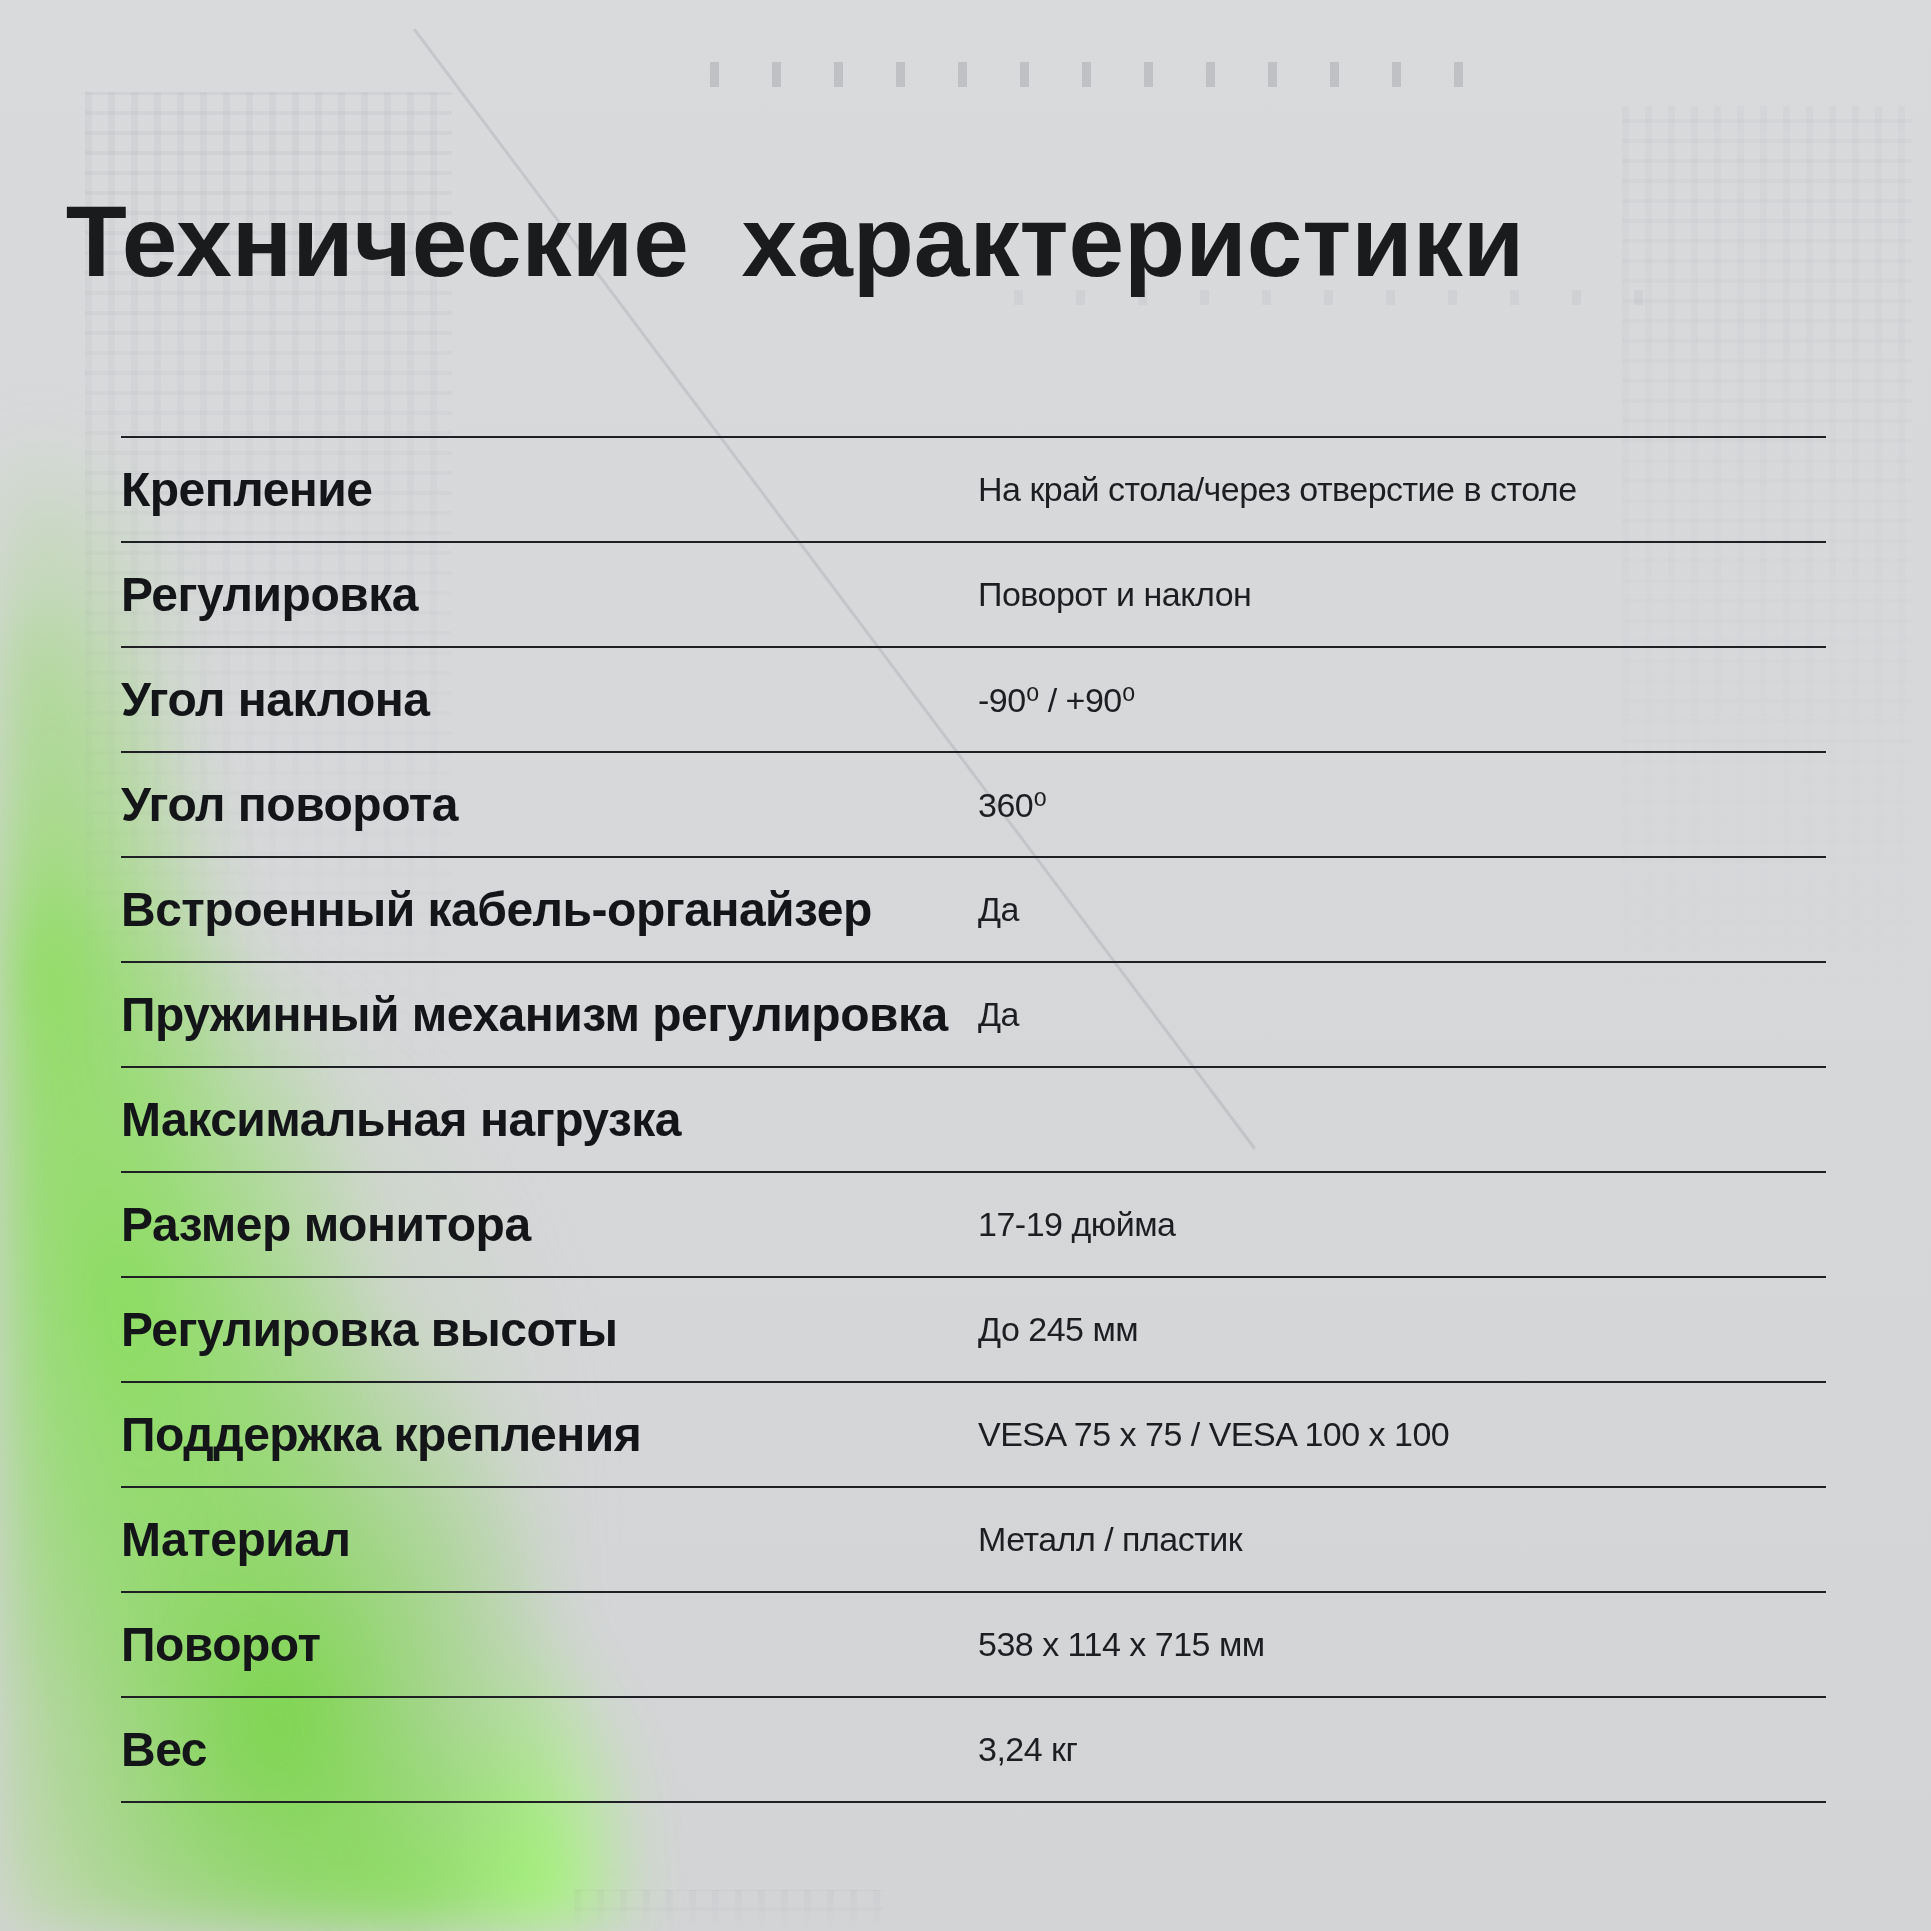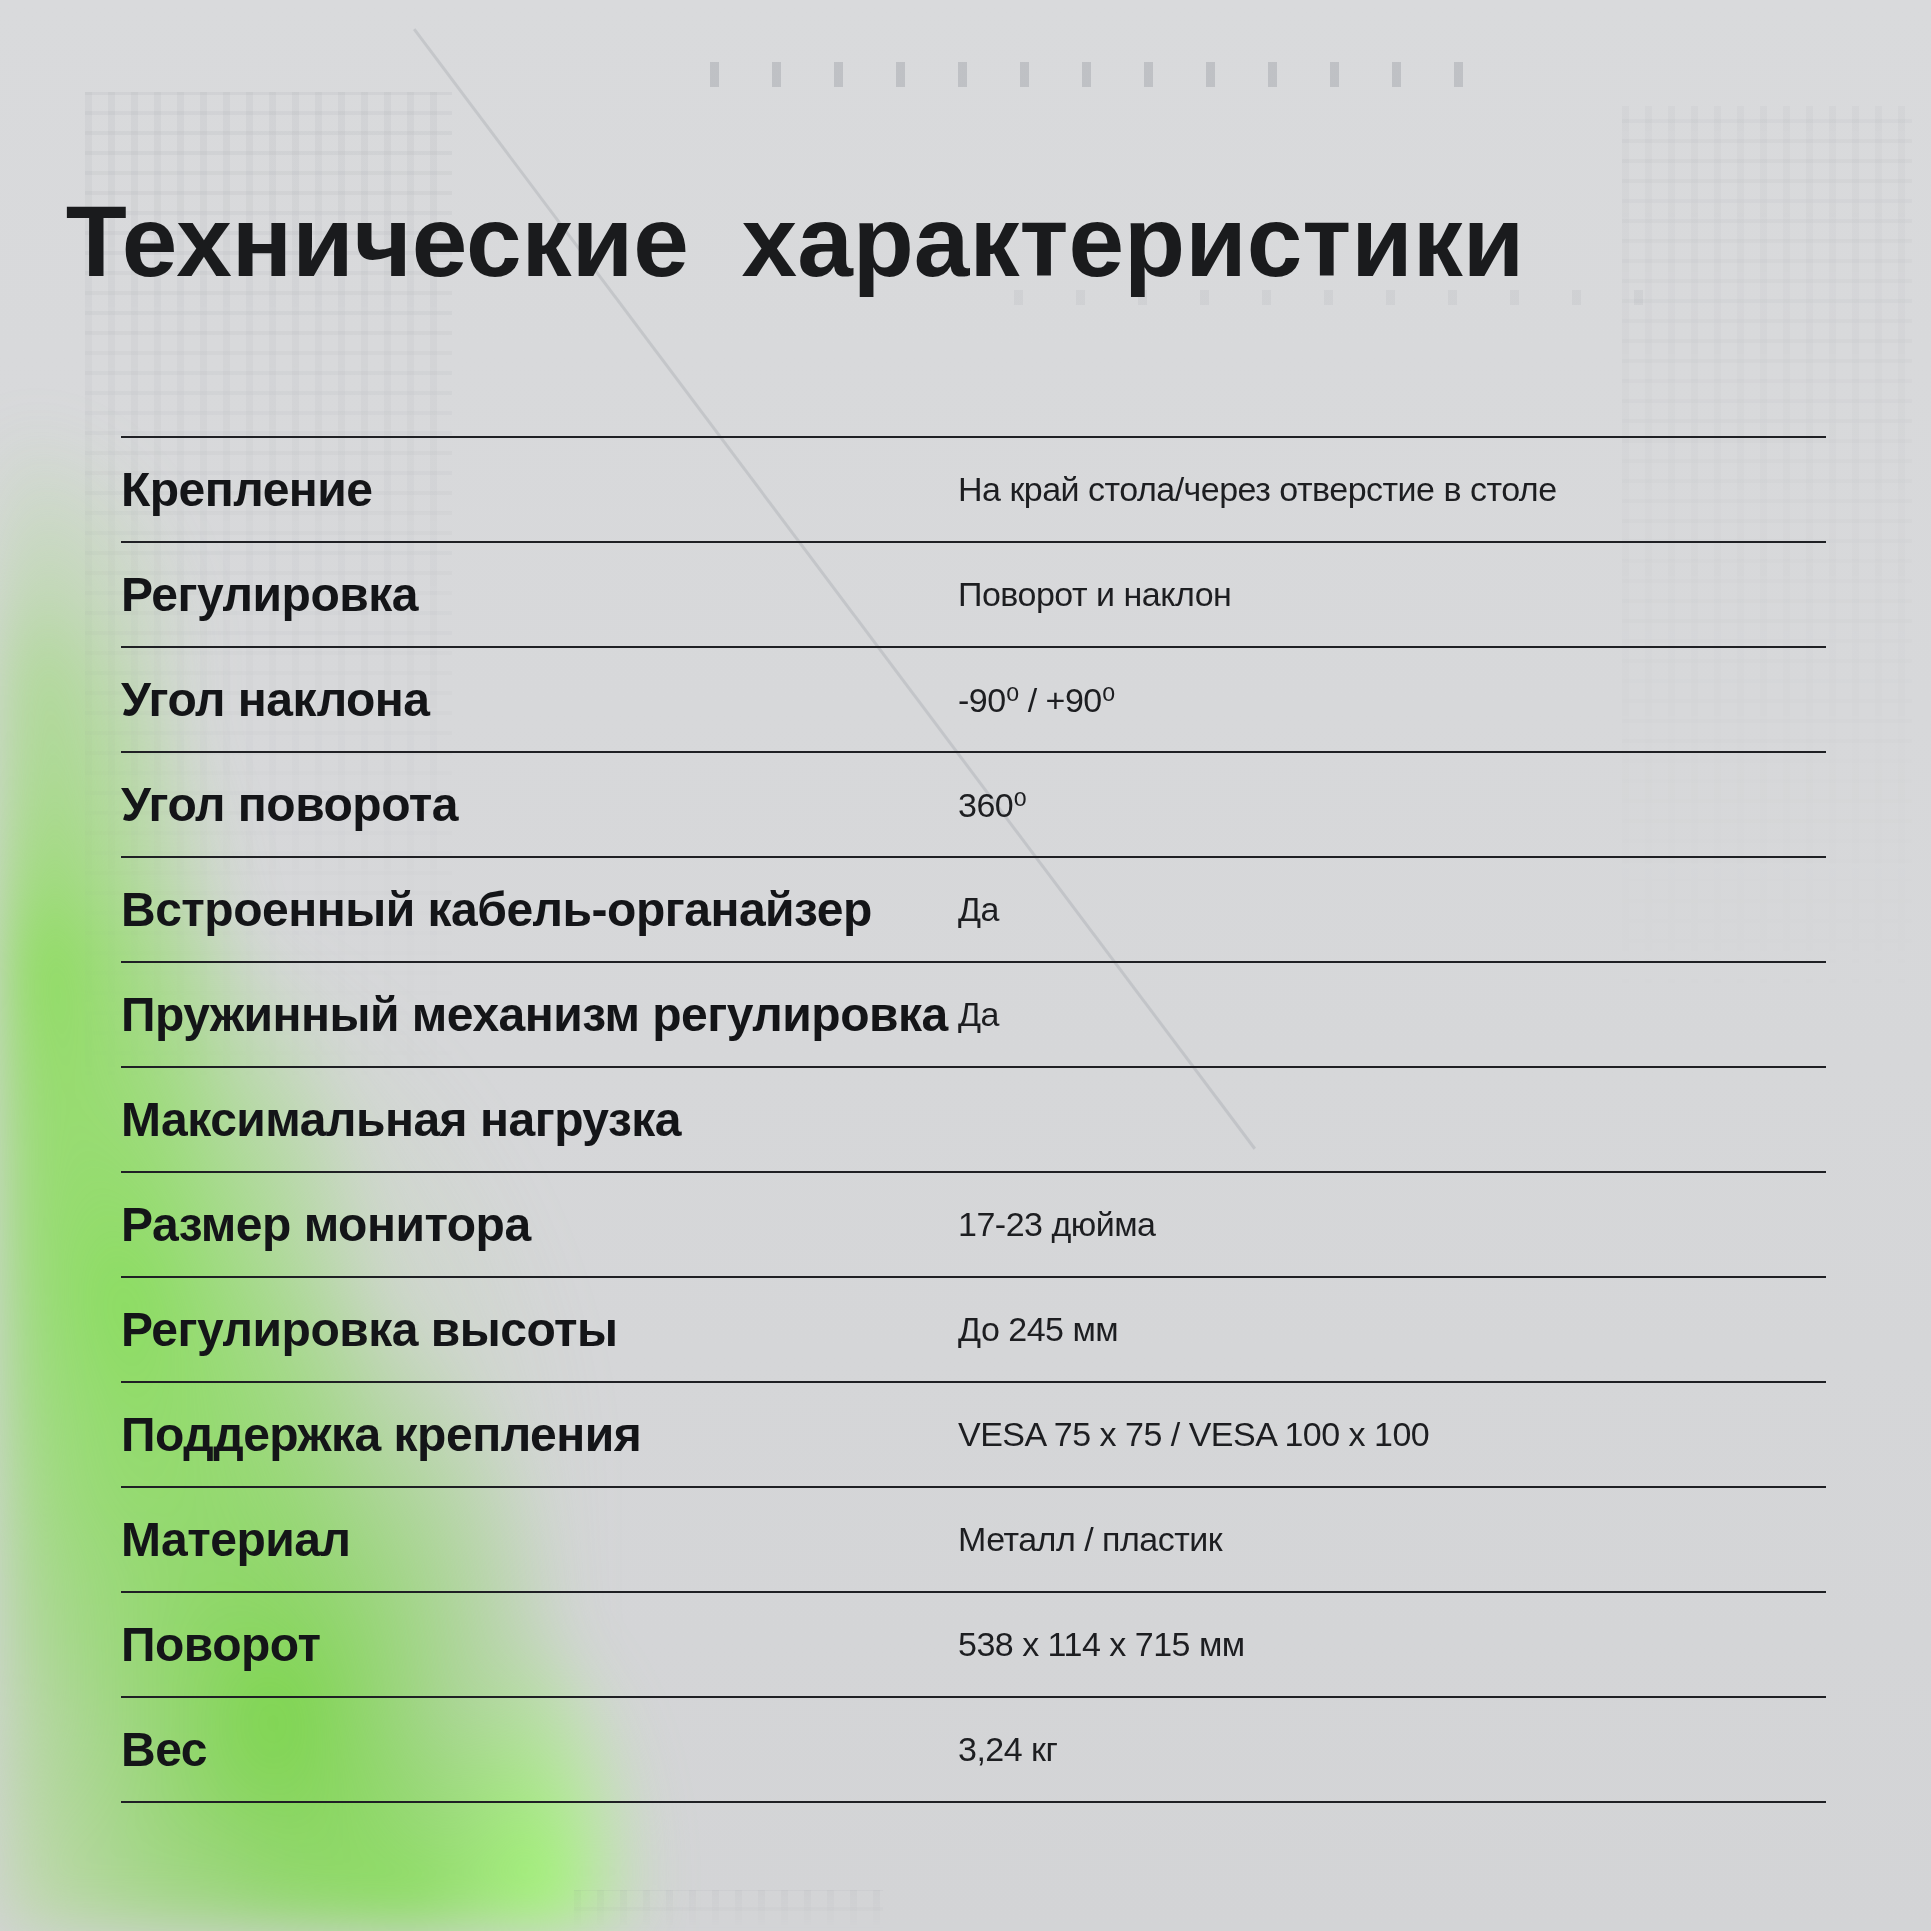--- a/index.html
+++ b/index.html
@@ -79,20 +79,21 @@
     left: 121px; top: 436px;
     width: 1705px;
     border-bottom: 2.9px solid #1f2024;
   }
   .spec-row {
     display: flex;
     align-items: center;
     height: 105px;
     box-sizing: border-box;
     border-top: 2.9px solid #1f2024;
+    gap: 20px;
   }
   .spec-label {
     width: 837px;
     flex: 0 0 837px;
     font-size: 48px;
     font-weight: 700;
     color: #141518;
     letter-spacing: -0.5px;
     white-space: nowrap;
   }
@@ -150,21 +151,21 @@
       <div class="spec-label">Пружинный механизм регулировка</div>
       <div class="spec-value">Да</div>
     </div>
 
     <div class="spec-row">
       <div class="spec-label">Максимальная нагрузка</div>
     </div>
 
     <div class="spec-row">
       <div class="spec-label">Размер монитора</div>
-      <div class="spec-value">17-23 дюйма</div>
+      <div class="spec-value">17-19 дюйма</div>
     </div>
 
     <div class="spec-row">
       <div class="spec-label">Регулировка высоты</div>
       <div class="spec-value">До 245 мм</div>
     </div>
 
     <div class="spec-row">
       <div class="spec-label">Поддержка крепления</div>
       <div class="spec-value">VESA 75 x 75 / VESA 100 x 100</div>

